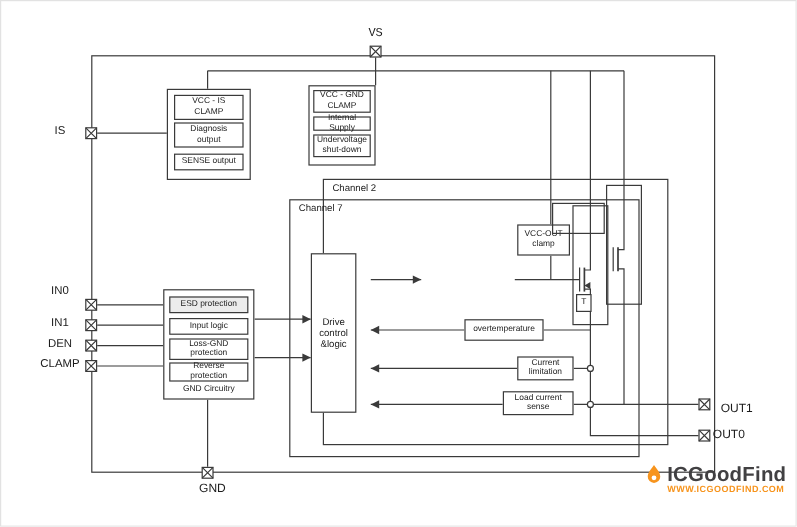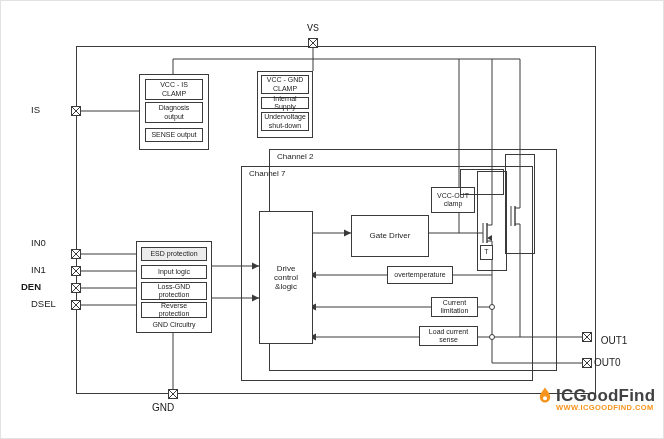--- a/index.html
+++ b/index.html
@@ -14,21 +14,21 @@
     position:absolute;border:1px solid #3a3a3a;box-sizing:border-box;background:#fff;
     display:flex;align-items:center;justify-content:center;text-align:center;
     white-space:pre-line;line-height:1.15;font-size:7px;
   }
   .lbl{position:absolute;white-space:pre-line;line-height:1.15;}
   .ctr{display:flex;align-items:center;justify-content:center;text-align:center;}
   .fs7{font-size:7px;}
   .fs8{font-size:8px;}
   .fs9{font-size:9.5px;}
   .fs10{font-size:10px;}
-  .right{text-align:left;}
+  .right{text-align:center;}
   svg.wires{position:absolute;left:0;top:0;}
   .logo-name{font-size:17px;font-weight:bold;color:#414042;letter-spacing:.2px;}
   .logo-url{font-size:7.5px;font-weight:bold;letter-spacing:.4px;}
 </style>
 </head>
 <body>
 
 <div class="stage">
 
   <div class="box" style="left:75px;top:45px;width:520px;height:348px;"></div>
@@ -129,23 +129,23 @@
     <g>
       <rect x="581.5" y="357.5" width="9" height="9" fill="#fff"></rect>
       <path d="M581.5 357.5 L590.5 366.5 M590.5 357.5 L581.5 366.5"></path>
     </g>
   </svg>
 
   <div class="lbl fs10 ctr" style="left:298px;top:22px;width:28px;font-family:Liberation Mono, monospace;">VS</div>
   <div class="lbl fs9 right" style="left:30px;top:104px;width:38px;">IS</div>
   <div class="lbl fs9 right" style="left:30px;top:237px;width:38px;">IN0</div>
   <div class="lbl fs9 right" style="left:30px;top:264px;width:38px;">IN1</div>
-  <div class="lbl fs9 right" style="left:20px;top:281px;width:38px;font-weight:bold;">DEN</div>
-  <div class="lbl fs9 right" style="left:30px;top:298px;width:38px;">DSEL</div>
-  <div class="lbl fs10 ctr" style="left:142px;top:401px;width:40px;">GND</div>
+  <div class="lbl fs9 right" style="left:30px;top:281px;width:38px;">DEN</div>
+  <div class="lbl fs9 right" style="left:30px;top:298px;width:38px;">CLAMP</div>
+  <div class="lbl fs10 ctr" style="left:156px;top:401px;width:40px;">GND</div>
   <div class="lbl fs10" style="left:593px;top:334px;width:40px;text-align:center;">OUT1</div>
   <div class="lbl fs10" style="left:593px;top:356px;width:40px;">OUT0</div>
 
   <div class="box" style="left:138px;top:73px;width:70px;height:76px;"></div>
   <div class="cell" style="left:144px;top:78px;width:58px;height:21px;">VCC - IS
 CLAMP</div>
   <div class="cell" style="left:144px;top:101px;width:58px;height:21px;">Diagnosis
 output</div>
   <div class="cell" style="left:144px;top:127px;width:58px;height:14px;">SENSE output</div>
 
@@ -161,24 +161,23 @@
   <div class="cell" style="left:140px;top:264px;width:66px;height:14px;">Input logic</div>
   <div class="cell" style="left:140px;top:281px;width:66px;height:18px;">Loss-GND
 protection</div>
   <div class="cell" style="left:140px;top:301px;width:66px;height:16px;">Reverse
 protection</div>
   <div class="lbl fs7 ctr" style="left:140px;top:320px;width:66px;">GND Circuitry</div>
 
   <div class="lbl fs8" style="left:276px;top:151px;">Channel 2</div>
   <div class="lbl fs8" style="left:248px;top:168px;">Channel 7</div>
 
-  <div class="cell fs8" style="left:258px;top:210px;width:54px;height:133px;font-size:8px;">Drive
+  <div class="cell fs8" style="left:258px;top:210px;width:38px;height:133px;font-size:8px;">Drive
 control
 &amp;logic</div>
-  <div class="cell fs8" style="left:350px;top:214px;width:78px;height:42px;font-size:8px;">Gate Driver</div>
   <div class="cell" style="left:386px;top:265px;width:66px;height:18px;">overtemperature</div>
   <div class="cell" style="left:430px;top:186px;width:44px;height:26px;">VCC-OUT
 clamp</div>
   <div class="box" style="left:459px;top:168px;width:44px;height:26px;"></div>
   <div class="cell" style="left:430px;top:296px;width:47px;height:20px;">Current
 limitation</div>
   <div class="cell" style="left:418px;top:325px;width:59px;height:20px;">Load current
 sense</div>
 
   <div class="box" style="left:504px;top:153px;width:30px;height:100px;"></div>

